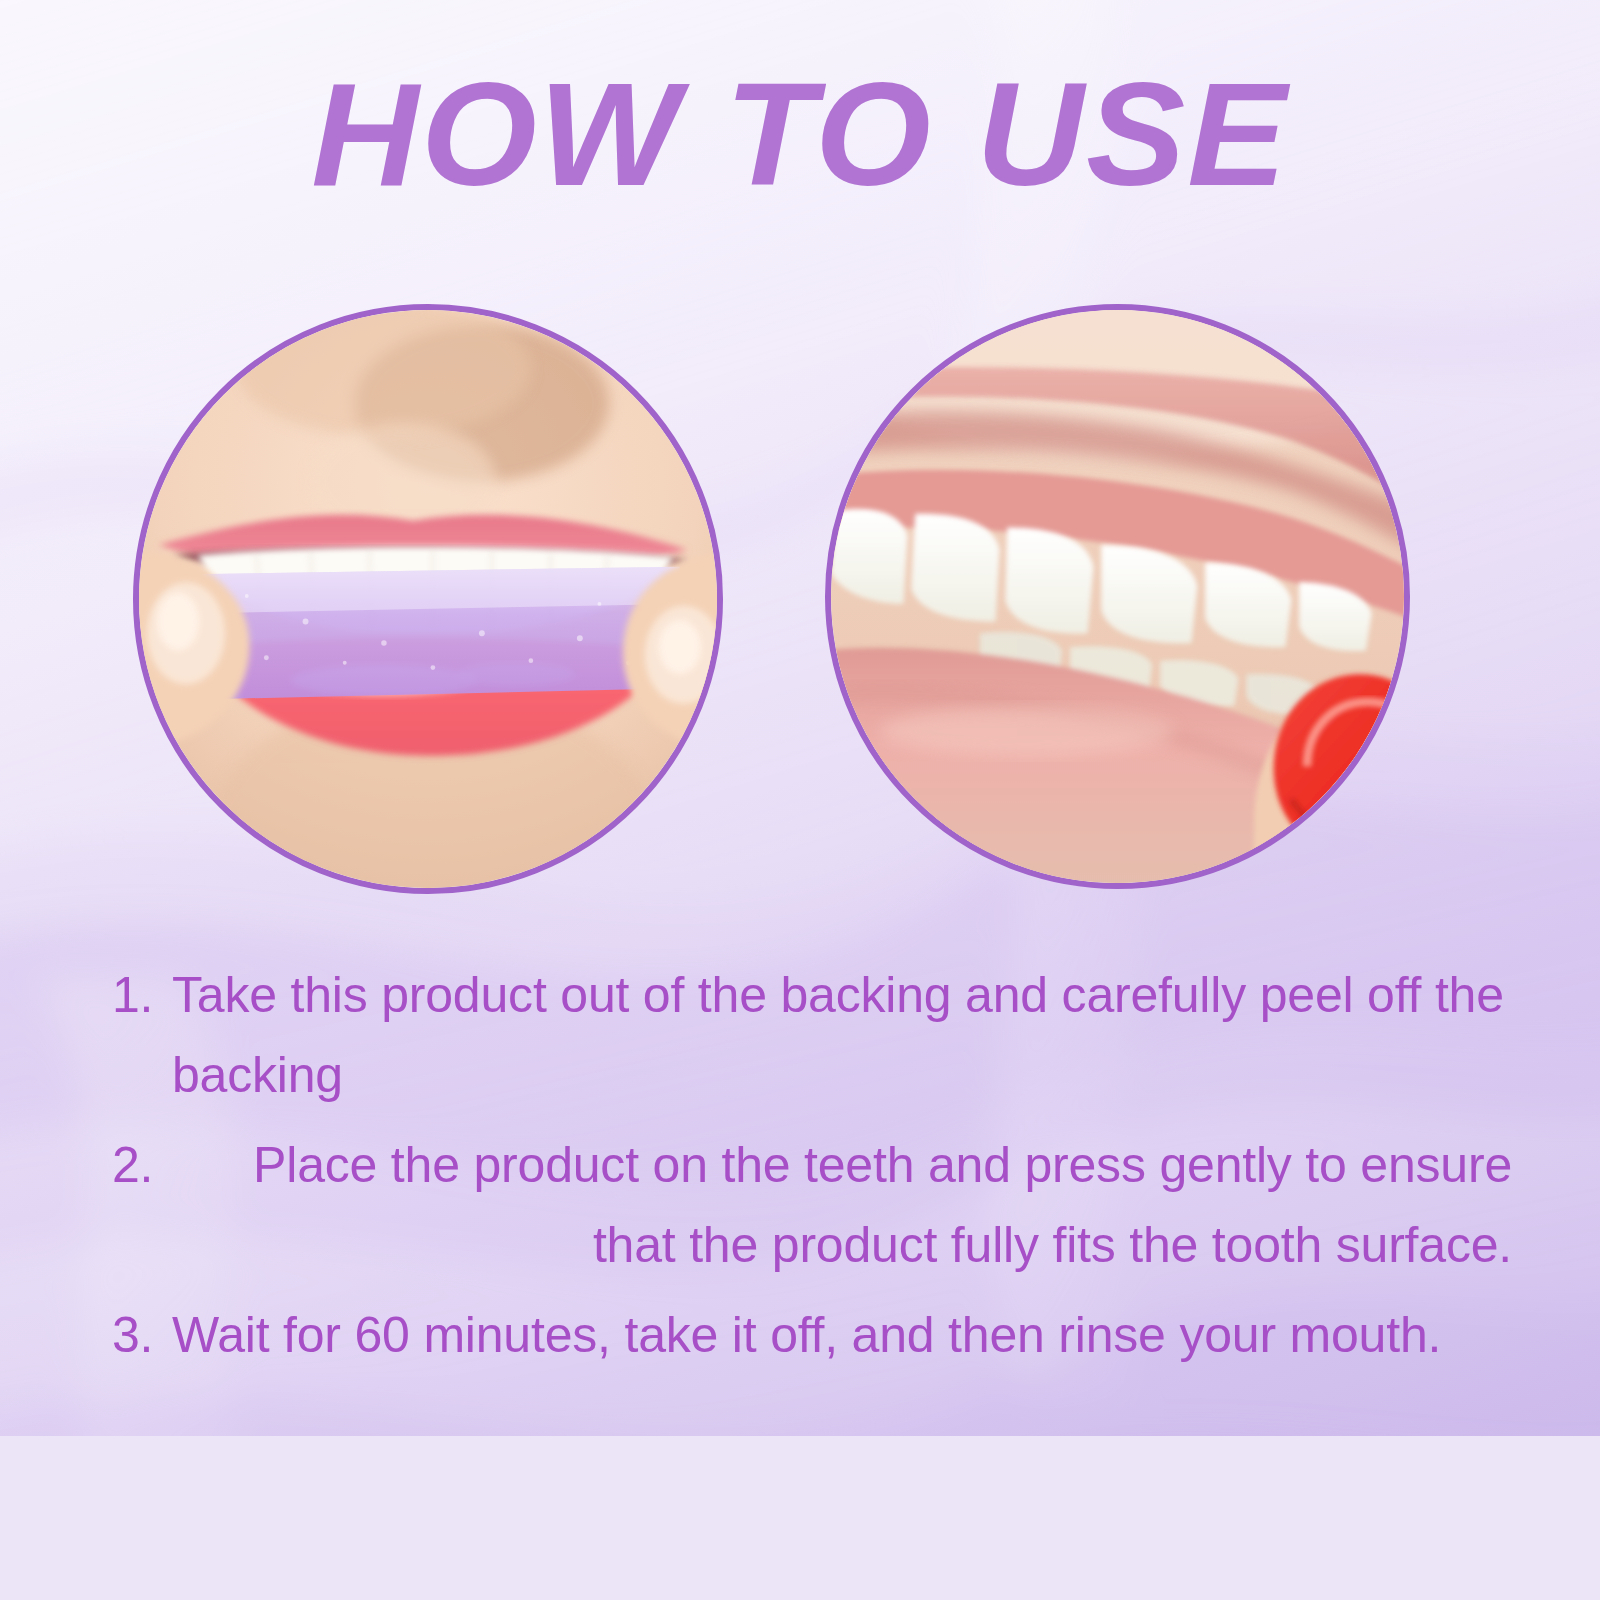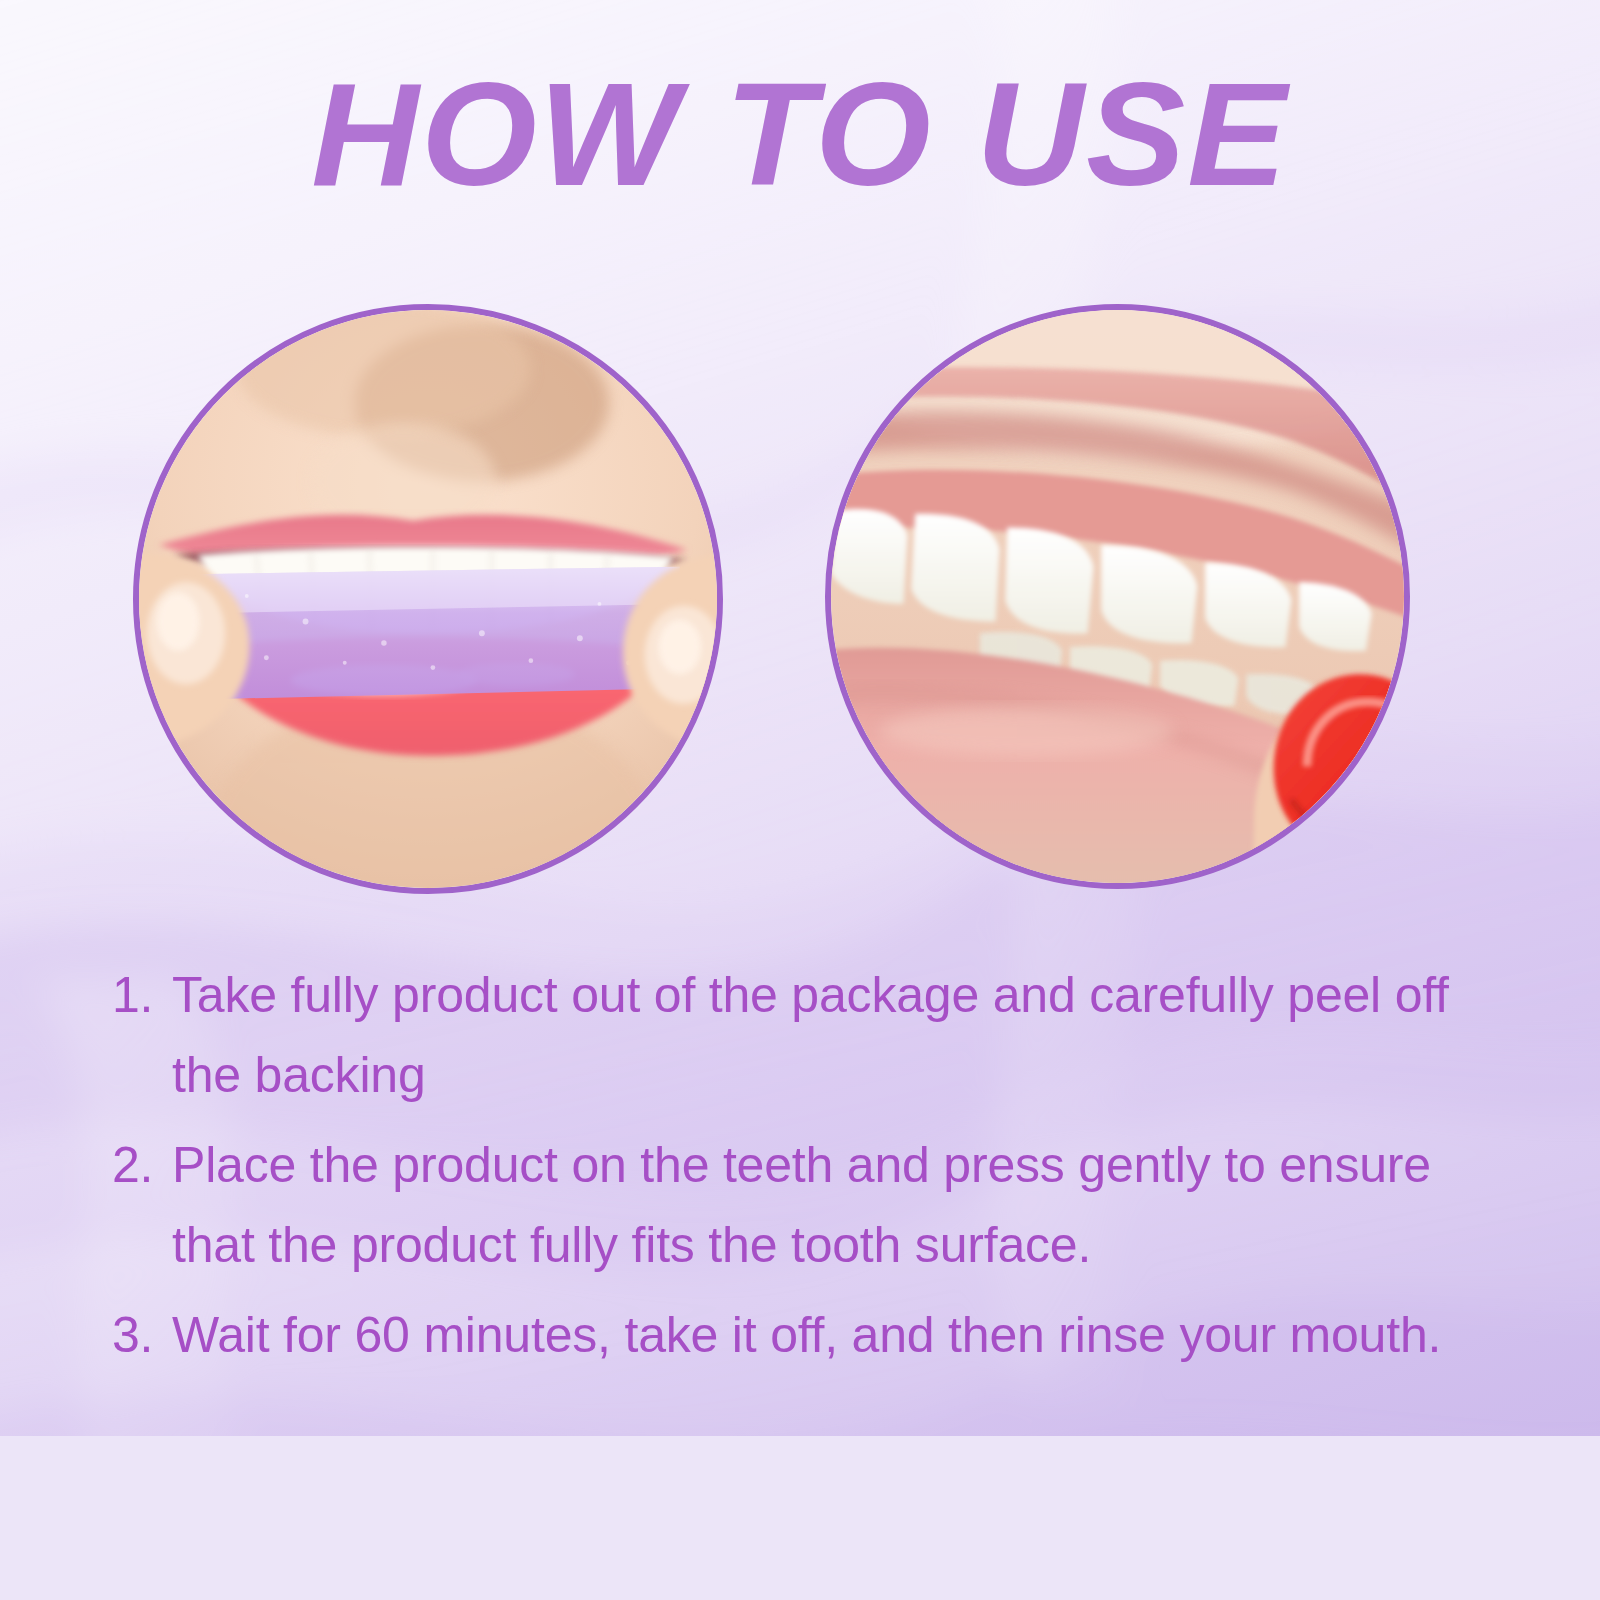--- a/index.html
+++ b/index.html
@@ -55,21 +55,21 @@
     font-size:50px;
     line-height:80px;
     letter-spacing:-0.2px;
     margin-bottom:10px;
   }
   .step .num{
     flex:0 0 auto;width:60px;
   }
   .step .body{flex:1 1 auto;}
   .step.s1 .body{width:1370px;}
-  .step.s2 .body{width:1380px;}
+  .step.s2 .body{width:1380px;text-align:right;}
   .step.s3 .body{width:1250px;}
 </style>
 </head>
 <body>
 
 <div id="poster">
 
   <div class="waves">
     <svg viewBox="0 0 1600 1600" preserveAspectRatio="none" xmlns="http://www.w3.org/2000/svg">
       <defs>
@@ -255,21 +255,21 @@
         <path d="M 486,466 C 486,428 512,400 548,400 C 584,400 608,428 608,464" stroke="#ffb0a4" stroke-width="9" fill="none" opacity="0.75" filter="url(#blurR)"></path>
         <path d="M 470,500 C 500,545 560,556 600,530" stroke="#9c1612" stroke-width="6" fill="none" opacity="0.4" filter="url(#blurR)"></path>
         <ellipse cx="520" cy="566" rx="60" ry="36" fill="#f6dcc4" filter="url(#blurR)"></ellipse>
       </svg>
     </div>
   </div>
 
   <div class="steps">
     <div class="step s1">
       <span class="num">1.</span>
-      <span class="body">Take fully product out of the package and carefully peel off the backing</span>
+      <span class="body">Take this product out of the backing and carefully peel off the backing</span>
     </div>
     <div class="step s2">
       <span class="num">2.</span>
       <span class="body">Place the product on the teeth and press gently to ensure that the product fully fits the tooth surface.</span>
     </div>
     <div class="step s3">
       <span class="num">3.</span>
       <span class="body">Wait for 60 minutes, take it off, and then rinse your mouth.</span>
     </div>
   </div>

